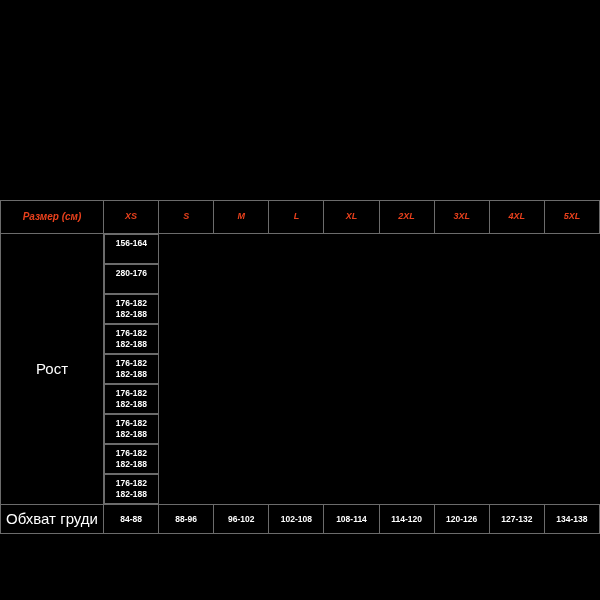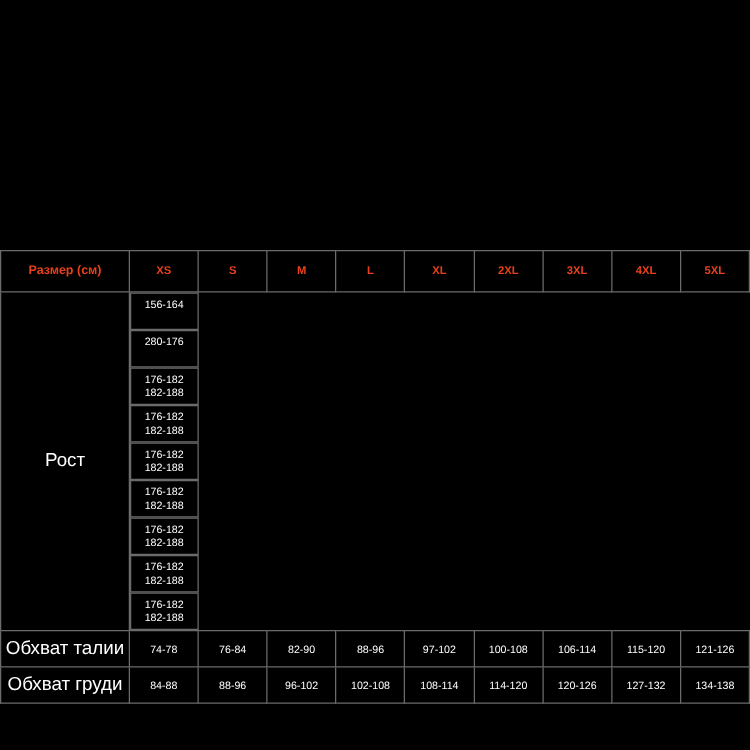--- a/index.html
+++ b/index.html
@@ -31,39 +31,40 @@
     border-collapse: collapse;
     table-layout: fixed;
     background: #000000;
   }
   table.size-table td {
     border: 1px solid #6b6b6b;
     color: #ffffff;
     text-align: center;
     vertical-align: middle;
     font-size: 8.5px;
-    font-weight: normal;
+    font-weight: bold;
     line-height: 1.25;
     padding: 3px 1px;
     height: 22px;
   }
   table.size-table td.rowhead {
     color: #ffffff;
     font-weight: normal;
     font-size: 15px;
     text-align: center;
     width: 98px;
     padding-left: 2px;
     padding-right: 2px;
   }
   table.size-table tr.header-row td {
     color: #e8401c;
     font-weight: bold;
     font-size: 9px;
     height: 26px;
+    font-style: italic;
   }
   table.size-table tr.header-row td.rowhead {
     color: #e8401c;
     font-size: 10px;
     font-weight: bold;
   }
   .two-line {
     display: block;
     white-space: pre-line;
   }
@@ -100,32 +101,20 @@
           <td class="two-line">176-182
 182-188</td>
           <td class="two-line">176-182
 182-188</td>
           <td class="two-line">176-182
 182-188</td>
           <td class="two-line">176-182
 182-188</td>
         </tr>
         <tr>
-          <td class="rowhead">Обхват талии</td>
-          <td>74-78</td>
-          <td>76-84</td>
-          <td>82-90</td>
-          <td>88-96</td>
-          <td>97-102</td>
-          <td>100-108</td>
-          <td>106-114</td>
-          <td>115-120</td>
-          <td>121-126</td>
-        </tr>
-        <tr>
           <td class="rowhead">Обхват груди</td>
           <td>84-88</td>
           <td>88-96</td>
           <td>96-102</td>
           <td>102-108</td>
           <td>108-114</td>
           <td>114-120</td>
           <td>120-126</td>
           <td>127-132</td>
           <td>134-138</td>

